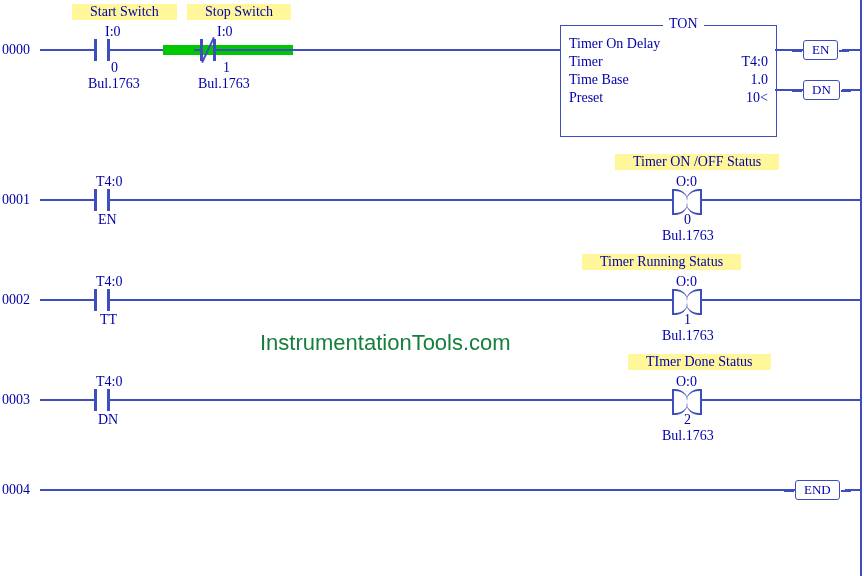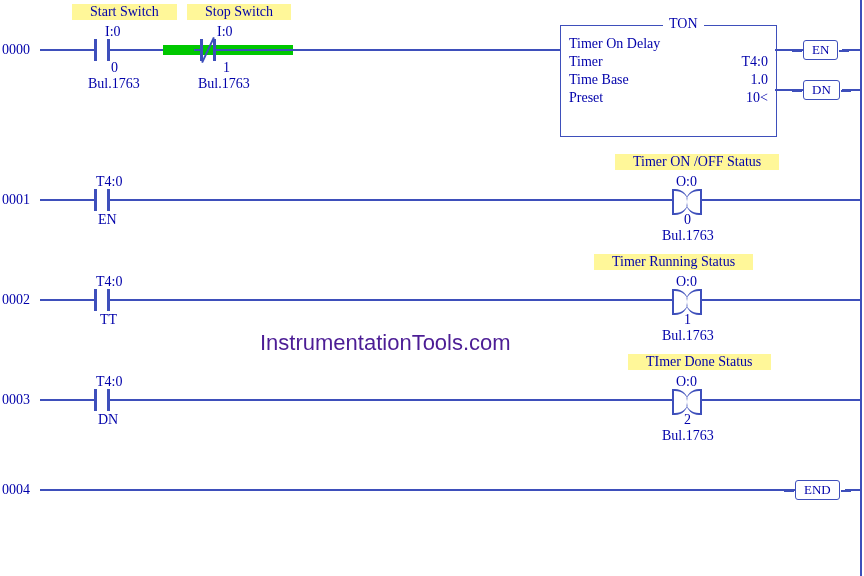--- a/index.html
+++ b/index.html
@@ -91,21 +91,21 @@
 }
 .sidepre, .sidepost {
   position:absolute; top:9px; width:10px; height:2px; background:#3e4fbb;
 }
 .sidepre{ left:-12px;} .sidepost{ right:-12px;}
 
 .green { position:absolute; height:10px; background:#00c800; }
 
 .watermark {
   position:absolute;
-  color:#4c1d95;
+  color:#15803d;
   font-family: Arial, sans-serif;
   font-size:22px;
 }
 </style>
 </head>
 <body>
 
 <div class="rail-right-full"></div>
 
 <div class="rung">
@@ -204,21 +204,21 @@
   <div class="contact" style="left:88px; top:39px;">
     <span class="tick l"></span>
       <span class="bar l"></span>
       <span class="bar r"></span>
       <span class="tick r"></span>
   </div>
   <div class="txt" style="left:100px; top:62px;">TT</div>
 
   <div class="wire" style="left:116px; top:49px; width:556px;"></div>
 
-  <div class="hl" style="left:594px; top:4px;text-align:right;">Timer Running Status</div>
+  <div class="hl" style="left:582px; top:4px;text-align:right;">Timer Running Status</div>
   <div class="txt" style="left:676px; top:24px;">O:0</div>
   <div class="coil" style="left:672px; top:39px;">
     <span class="p l"></span>
       <span class="p r"></span>
   </div>
   <div class="wire" style="left:702px; top:49px; width:160px;"></div>
   <div class="txt" style="left:684px; top:62px;">1</div>
   <div class="txt" style="left:662px; top:78px;">Bul.1763</div>
 </div>
 

